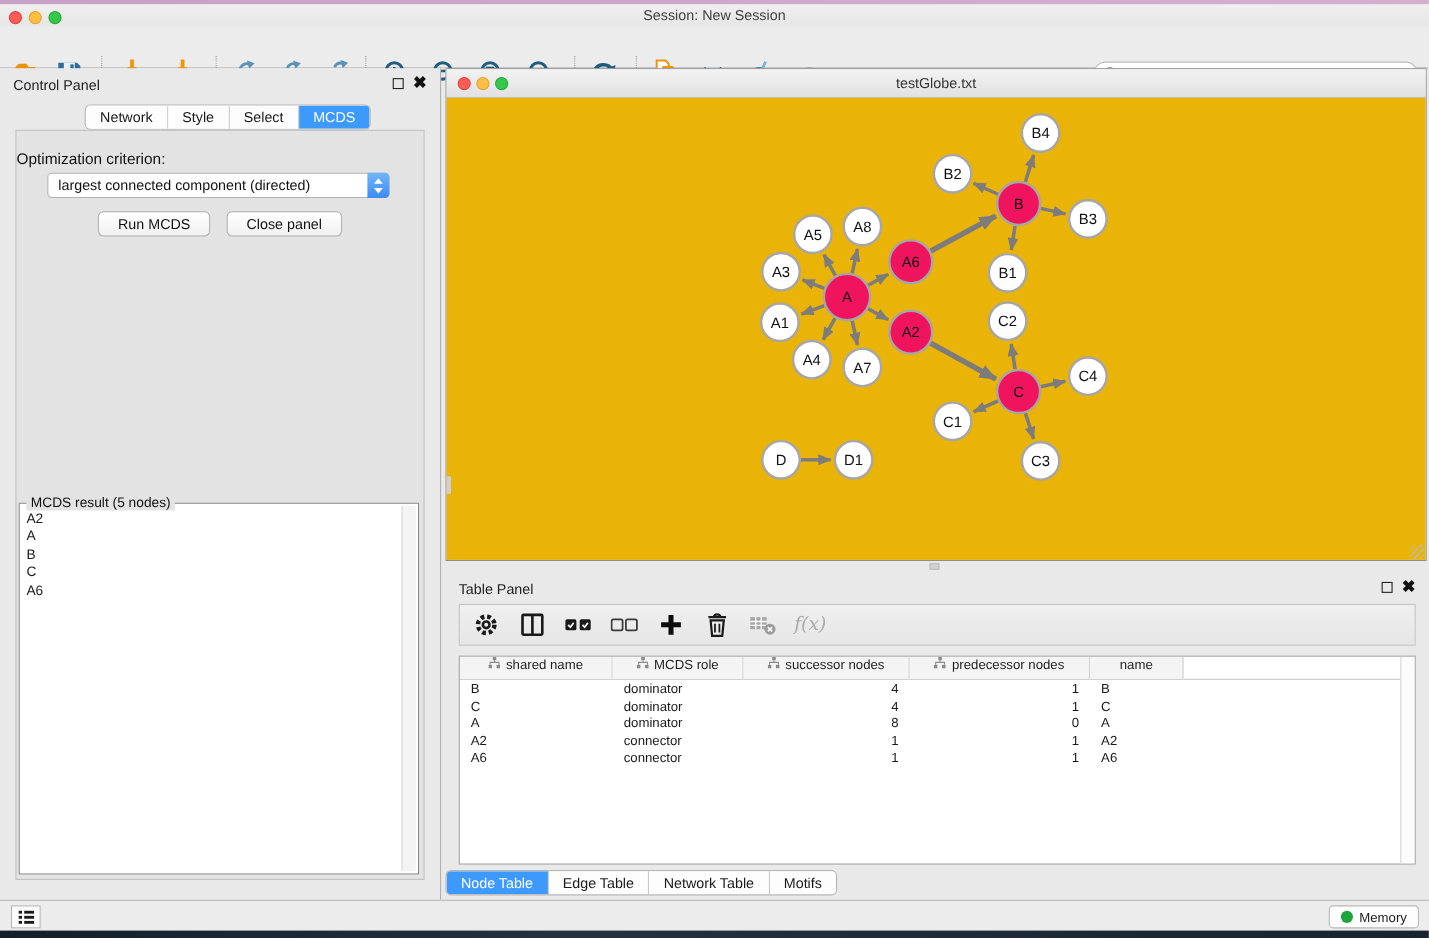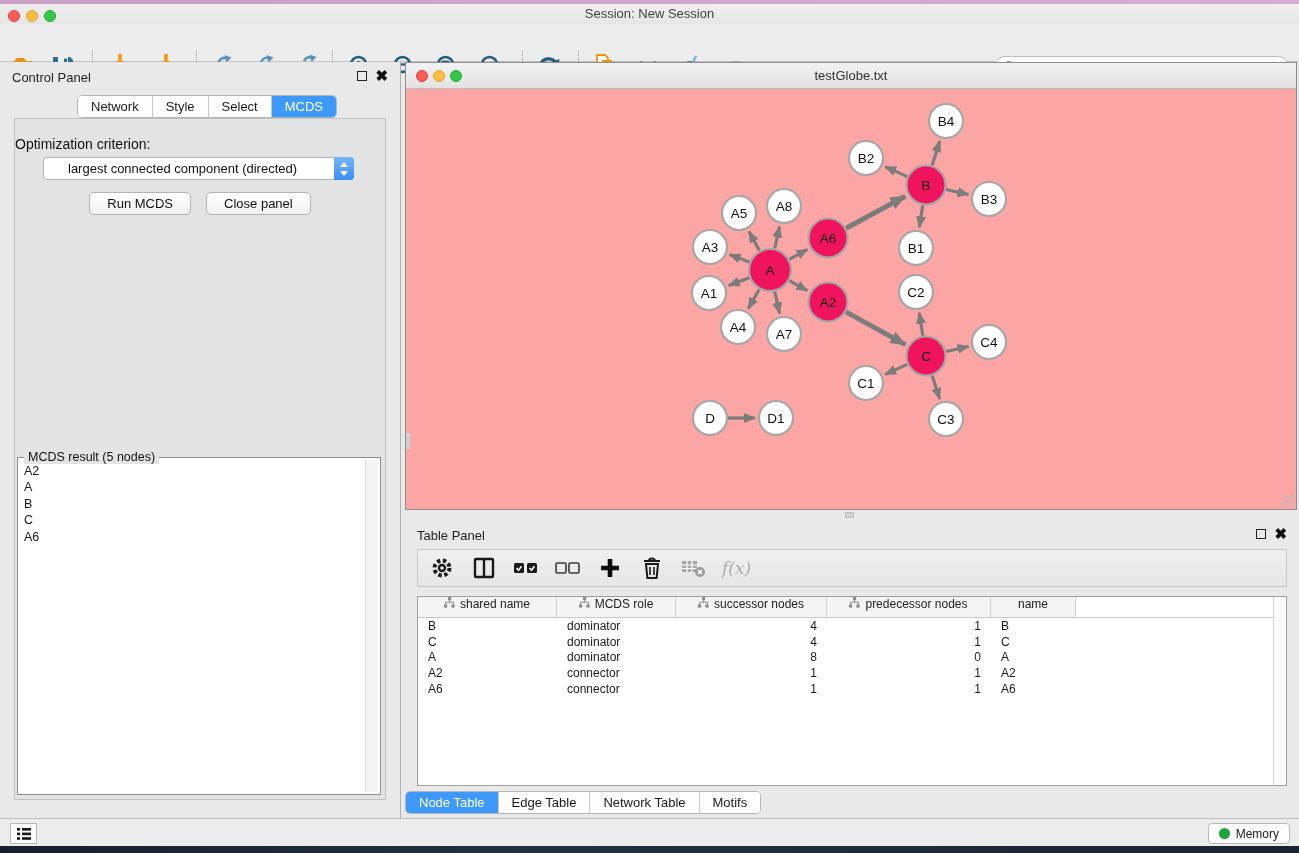--- a/index.html
+++ b/index.html
@@ -30,36 +30,36 @@
 
   .seg-tabs { display:flex; border:1px solid #b5b5b5; border-radius:5px; overflow:hidden; background:#fdfdfd; }
   .seg-tab { padding:3px 13px; font-size:13px; background:#fdfdfd; border-right:1px solid #c8c8c8; cursor:pointer; white-space:nowrap; }
   .seg-tab:last-child { border-right:none; }
   .seg-tab.active { background:#3d99fc; color:#fff; }
   .cp-tabs { position:absolute; left:77px; top:33px; }
 
   .cp-pane { position:absolute; left:14px; right:14px; top:56px; bottom:18px; background:#e3e3e3; border:1px solid #c2c2c2; }
   .opt-label { position:absolute; left:0; right:0; top:17px; font-size:14px; color:#111; }
   .dropdown { position:absolute; left:28px; right:31px; top:38px; height:23px; background:#fff; border:1px solid #b3b3b3; border-radius:4px; display:flex; align-items:center; cursor:pointer; }
-  .dropdown-value { flex:1; font-size:13px; padding-left:24px; color:#111; white-space:nowrap; }
+  .dropdown-value { flex:1; font-size:13px; padding-left:9px; color:#111; white-space:nowrap; }
   .dropdown-stepper { width:20px; height:23px; margin-right:-1px; border-radius:0 4px 4px 0; background:linear-gradient(#73b6fd,#3a8bf4); display:flex; flex-direction:column; align-items:center; justify-content:center; }
   .btn-row { position:absolute; left:0; right:0; top:73px; display:flex; justify-content:center; gap:15px; }
   .mac-btn { height:23px; padding:0 17px; font-size:13px; background:linear-gradient(#ffffff,#f1f1f1); border:1px solid #b3b3b3; border-radius:5px; cursor:pointer; color:#111; font-family:"Liberation Sans",sans-serif; }
 
   .result-box { position:absolute; left:2px; right:4px; top:338px; bottom:4px; border:1px solid #8f8f8f; background:#fff; }
   .result-legend { position:absolute; top:-8px; left:6px; background:#e3e3e3; padding:0 4px; font-size:12.5px; color:#111; }
   .result-list { position:absolute; left:2px; top:3px; bottom:2px; right:16px; font-size:12.5px; line-height:16.4px; padding:2px 4px; overflow:hidden; }
   .result-scroll { position:absolute; right:2px; top:2px; bottom:2px; width:13px; background:#f4f4f4; border-left:1px solid #dadada; }
 
   
   .net-window { position:absolute; left:405px; top:62px; width:892px; height:448px; background:#fff; border:1px solid #8d8d8d;padding-left:12px; }
   .net-titlebar { position:absolute; left:0; top:0; right:0; height:26px; background:linear-gradient(#f2f2f2,#e2e2e2); border-bottom:1px solid #bdbdbd; }
   .net-title { position:absolute; left:0; right:0; top:5px; text-align:center; font-size:13px; color:#333; }
   .net-tl { top:7px; }
-  .net-canvas { position:absolute; left:0; top:26px; right:0; bottom:0; background:#fca5a5; }
+  .net-canvas { position:absolute; left:0; top:26px; right:0; bottom:0; background:#eab308; }
   .resize-grip { position:absolute; right:1px; bottom:1px; width:13px; height:13px;
       background:repeating-linear-gradient(135deg, transparent 0 3px, #b9b9b9 3px 4px); cursor:nwse-resize;}
   .left-scroll-stub { position:absolute; left:0; top:370px; width:4px; height:16px; background:#cfcfcf; }
 
   .gap-handle { position:absolute; left:845px; top:512px; width:9px; height:6px; background:#d2d2d2; border:1px solid #bdbdbd; }
 
   
   .table-panel { position:absolute; left:405px; top:520px; width:894px; height:295px; background:#e9e9e9; }
   .tp-toolbar { position:absolute; left:12px; right:12px; top:29px; height:38px; background:linear-gradient(#efefef,#e6e6e6); border:1px solid #c5c5c5; display:flex; align-items:center; padding-left:10px; gap:14px; }
   .tp-tool { width:28px; height:28px; display:flex; align-items:center; justify-content:center; cursor:pointer; }

